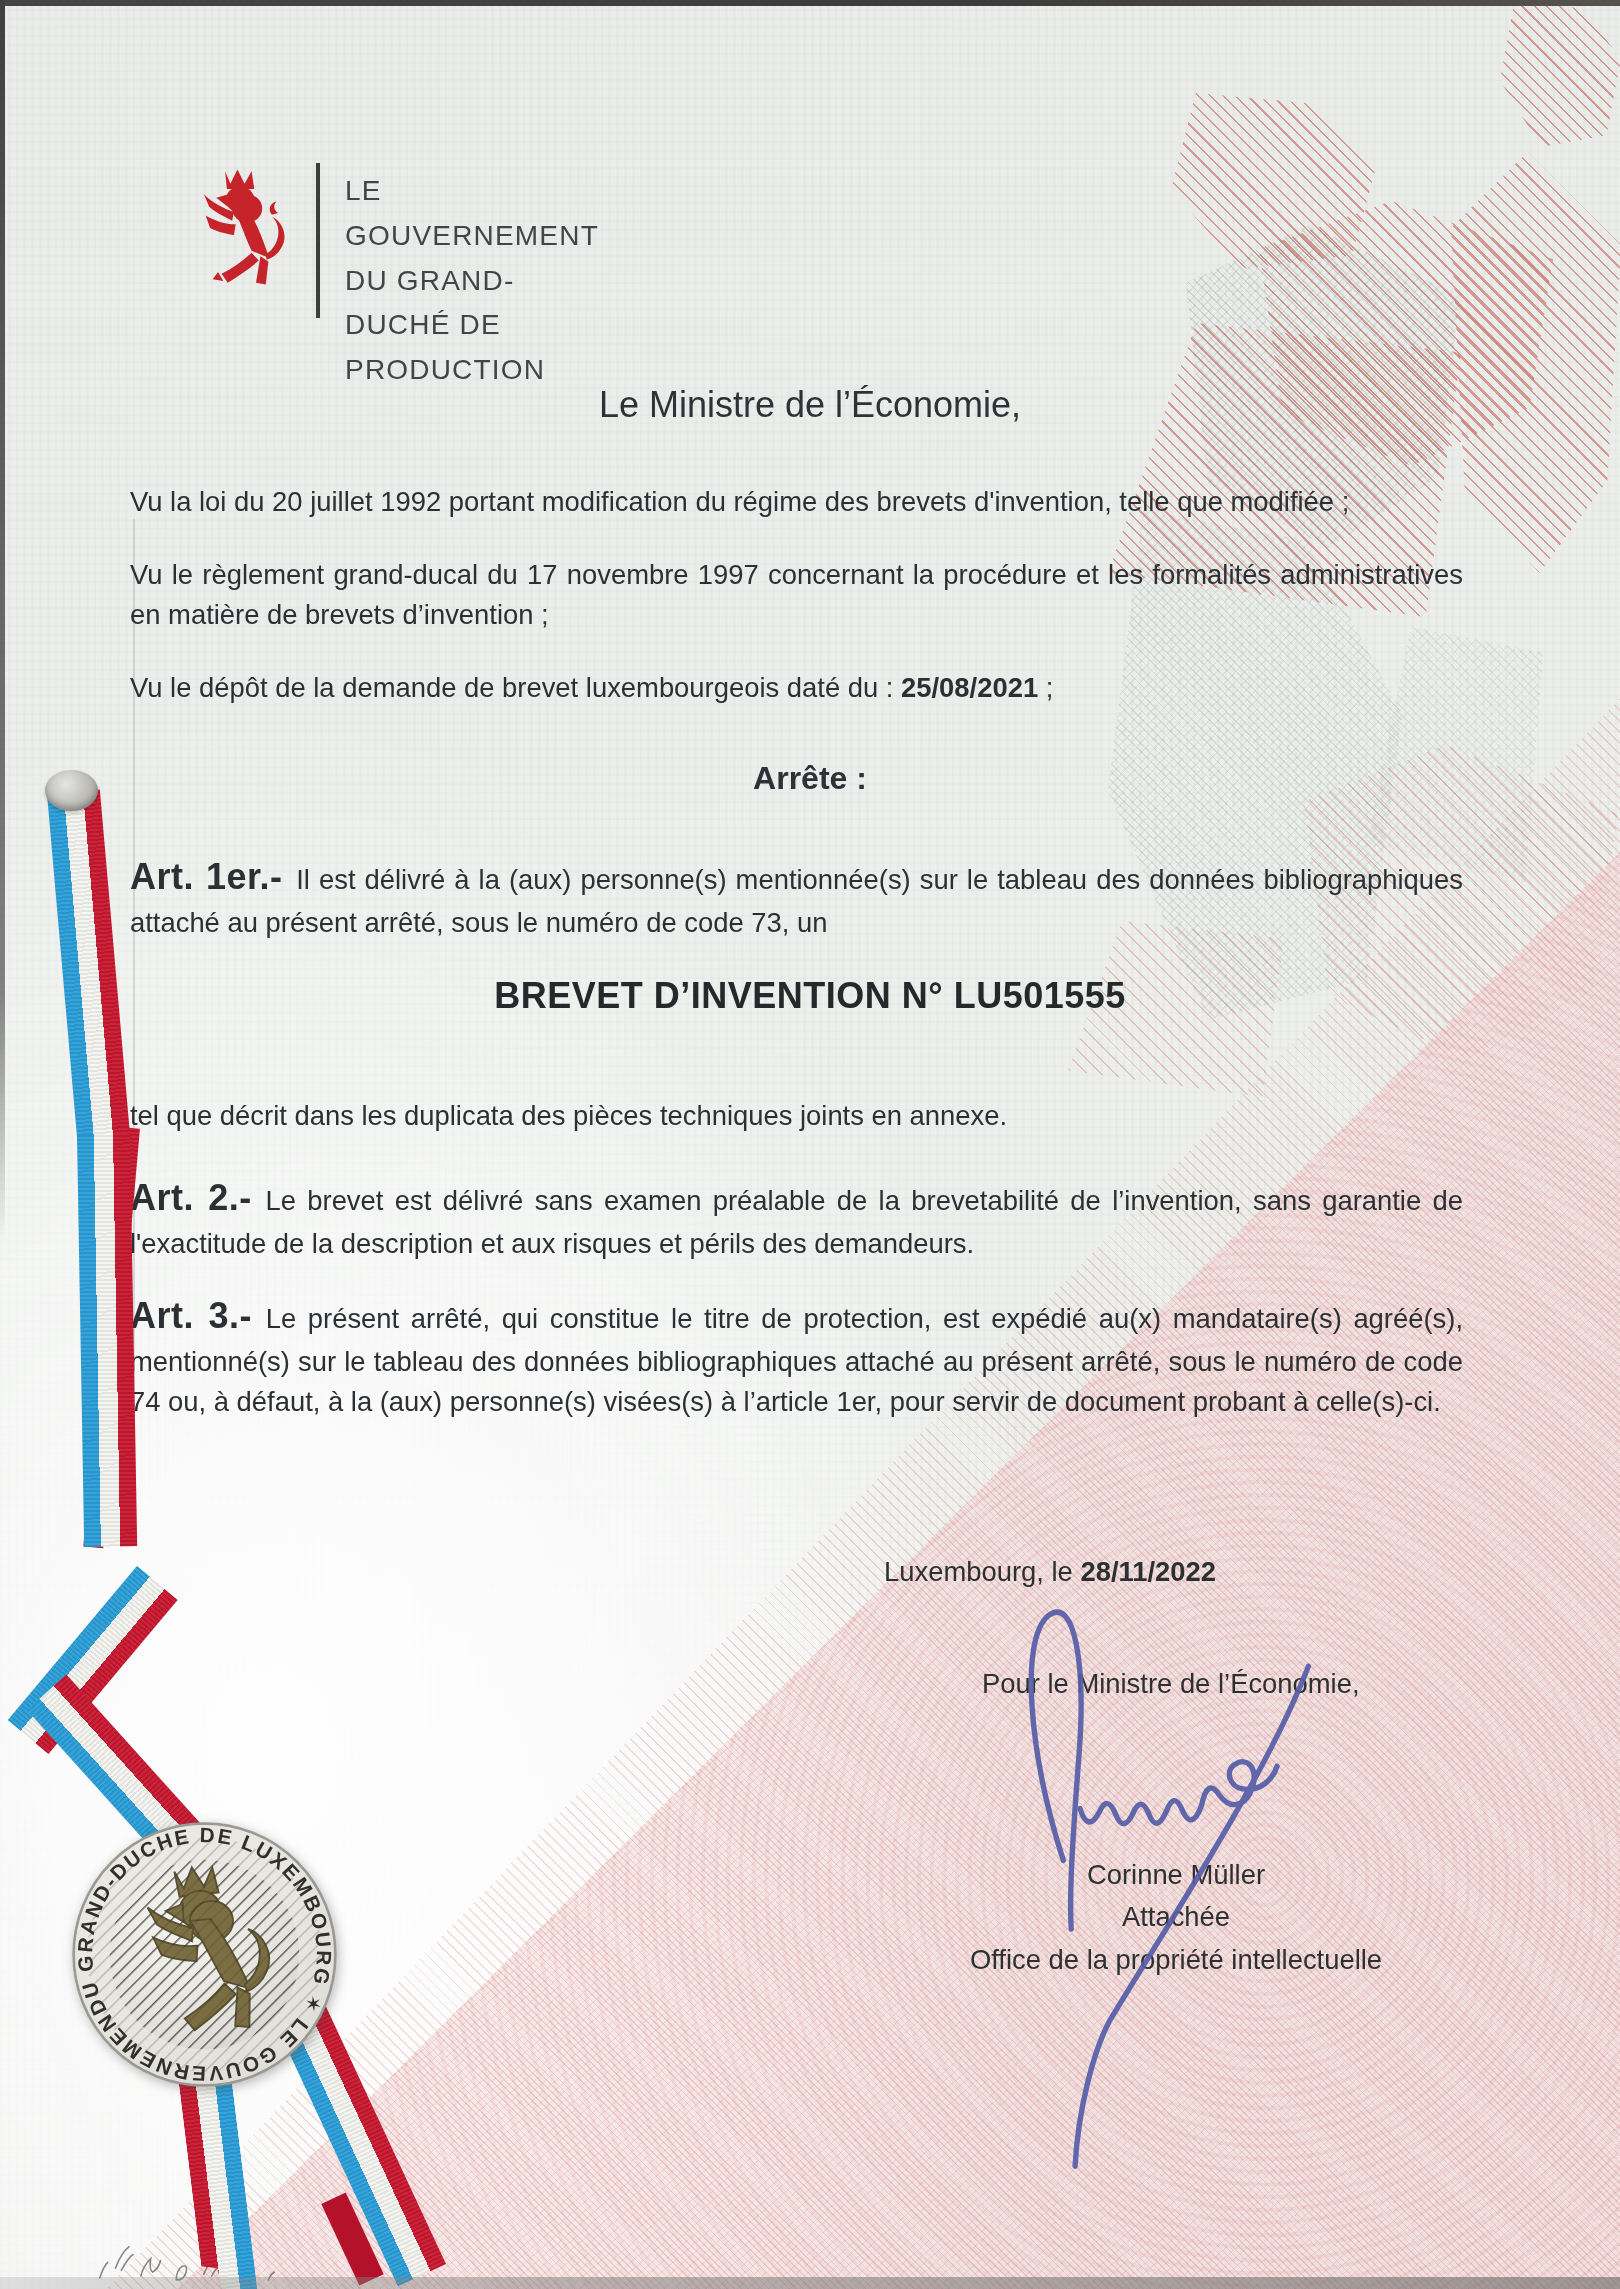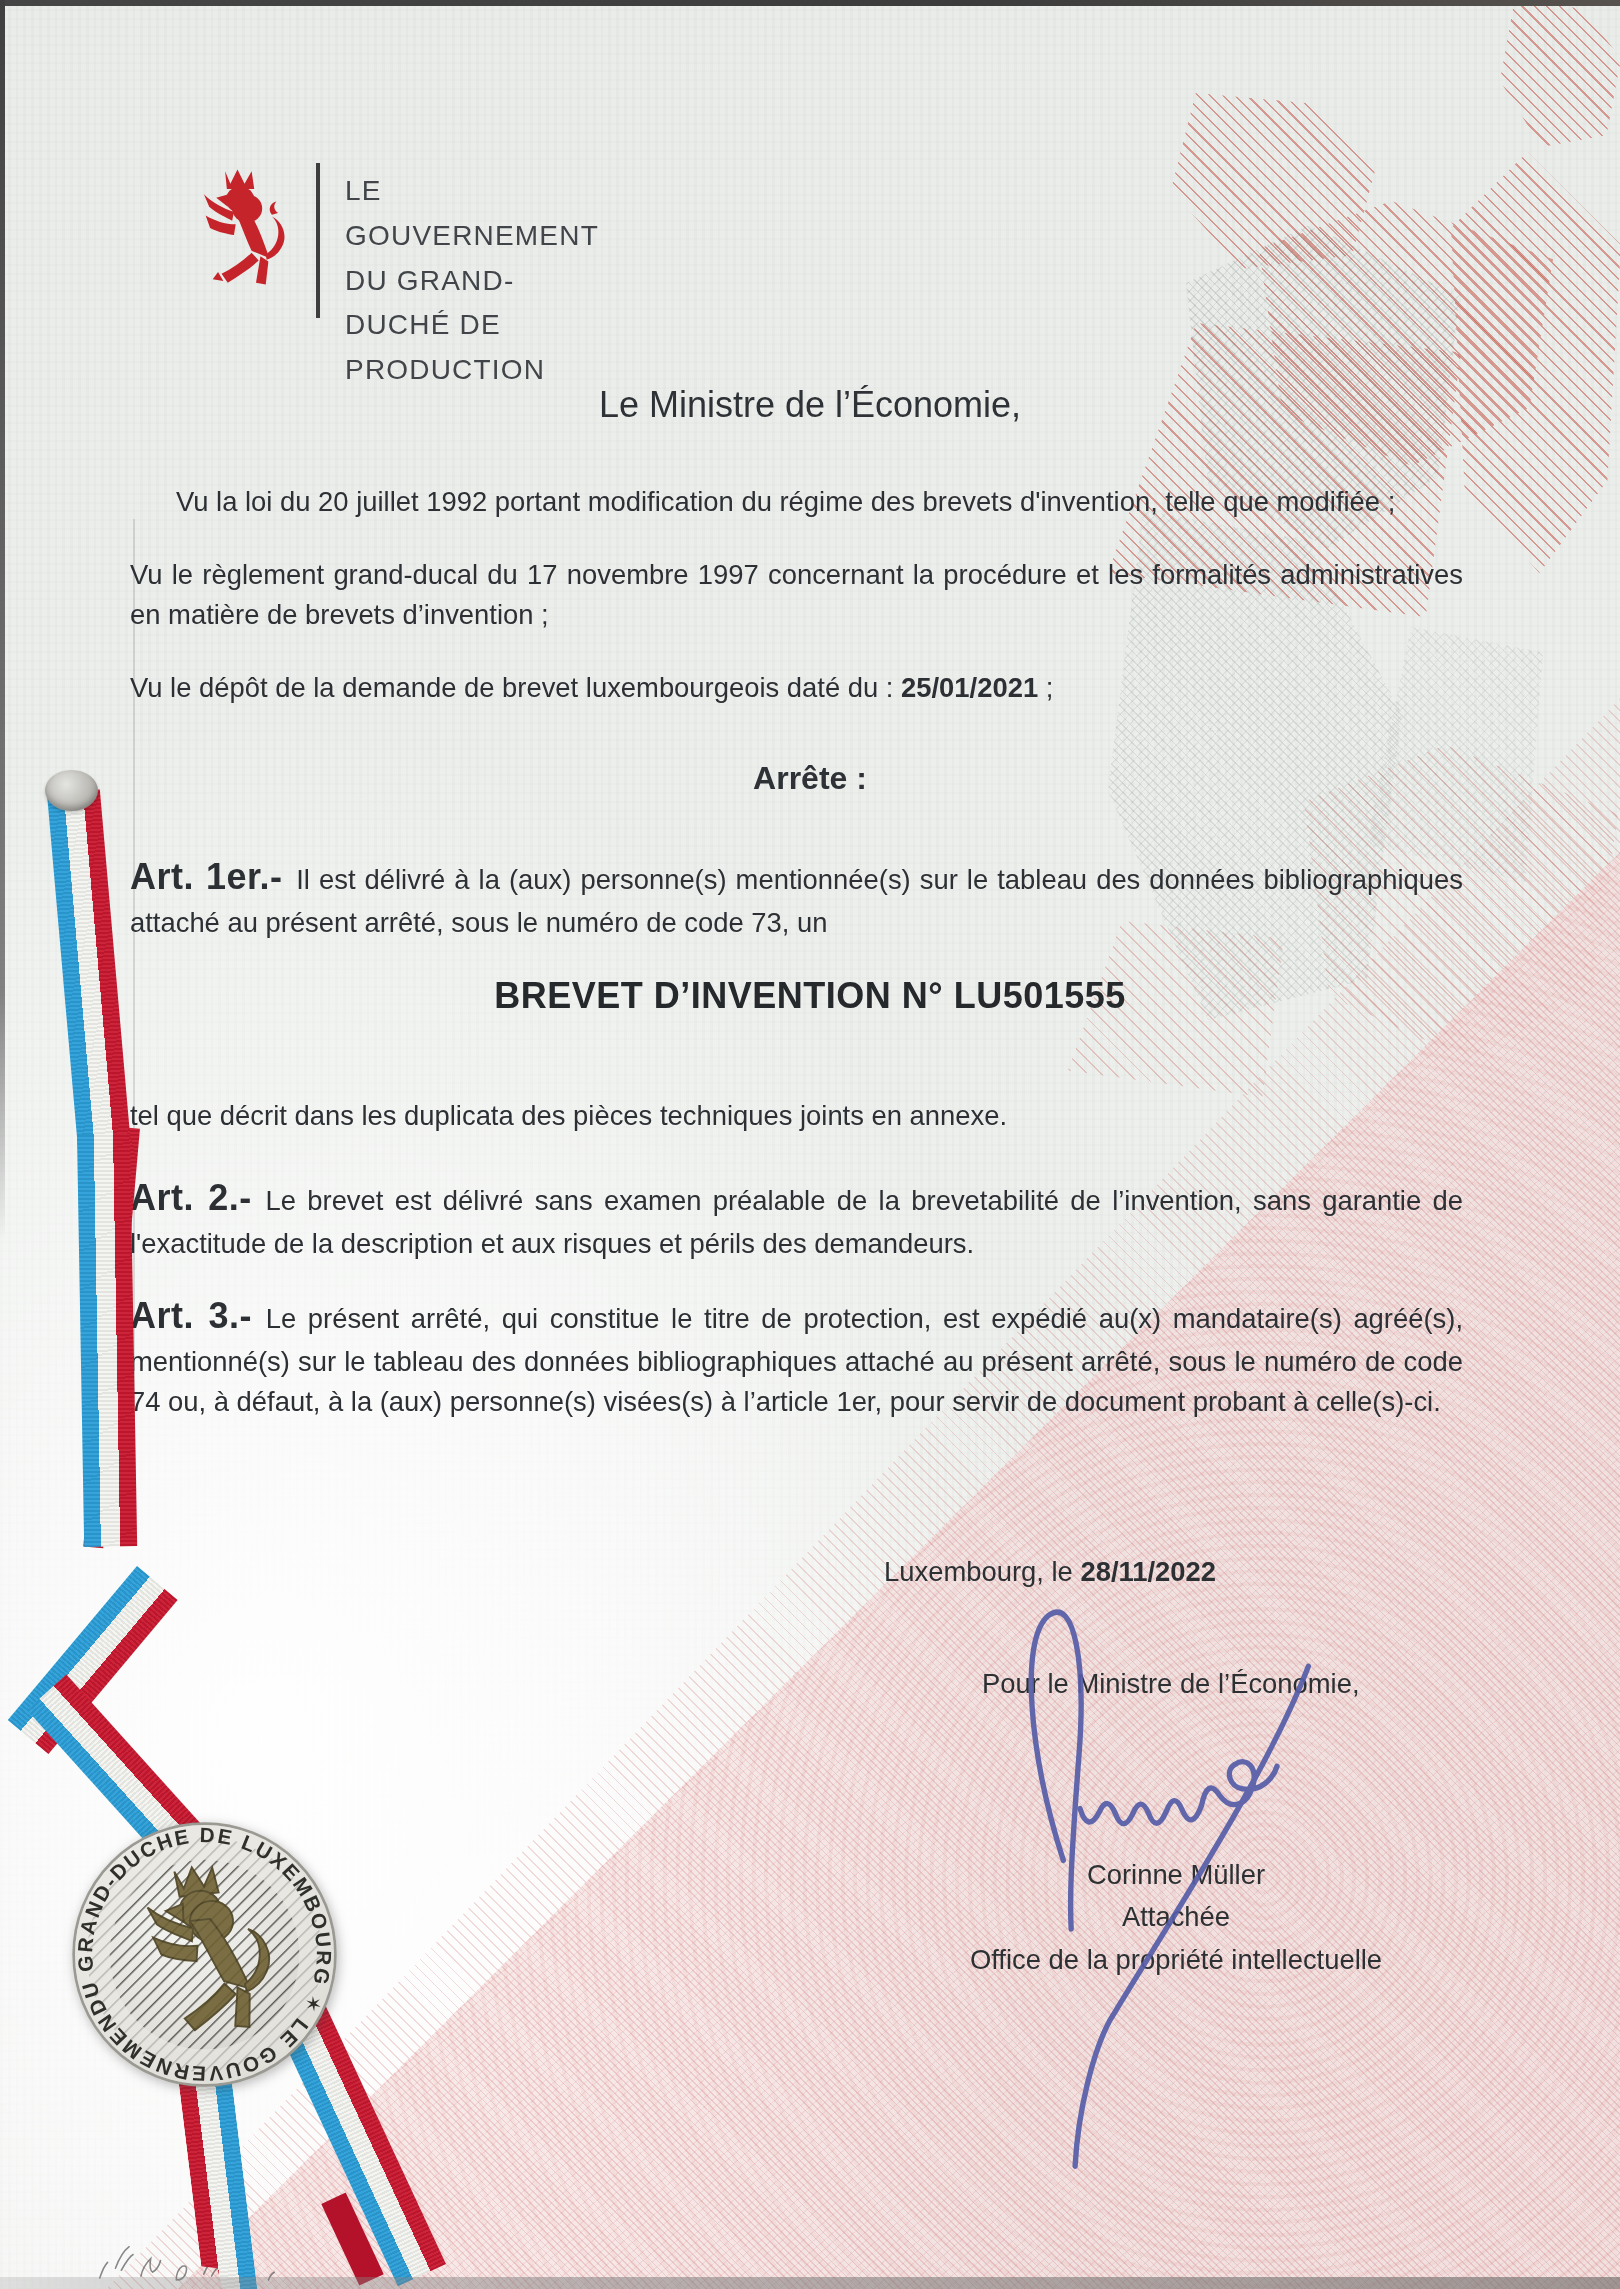--- a/index.html
+++ b/index.html
@@ -133,30 +133,30 @@
     </svg>
     <div class="gov-divider"></div>
     <div class="gov-lines">
       <div class="gov-line">LE GOUVERNEMENT</div>
       <div class="gov-line">DU GRAND-DUCHÉ DE PRODUCTION</div>
     </div>
   </div>
 
   <div class="doc-title">Le Ministre de l’Économie,</div>
 
-  <div class="para" style="top:482px;margin-left:46px;">
+  <div class="para" style="top:482px;">
     <span>Vu la loi du 20 juillet 1992 portant modification du régime des brevets d'invention, telle que modifiée ;</span><b></b><span></span>
   </div>
 
   <div class="para just" style="top:555px;">
     <span>Vu le règlement grand-ducal du 17 novembre 1997 concernant la procédure et les formalités administratives en matière de brevets d’invention ;</span><b></b><span></span>
   </div>
 
   <div class="para" style="top:668px;">
-    <span>Vu le dépôt de la demande de brevet luxembourgeois daté du : </span><b>25/01/2021</b><span> ;</span>
+    <span>Vu le dépôt de la demande de brevet luxembourgeois daté du : </span><b>25/08/2021</b><span> ;</span>
   </div>
 
   <div class="arrete">Arrête :</div>
 
   <div class="para just" style="top:851px;">
     <span class="art-label">Art. 1er.-</span><span>Il est délivré à la (aux) personne(s) mentionnée(s) sur le tableau des données bibliographiques attaché au présent arrêté, sous le numéro de code 73, un</span>
   </div>
 
   <div class="patent-no">BREVET D’INVENTION N° LU501555</div>
 

